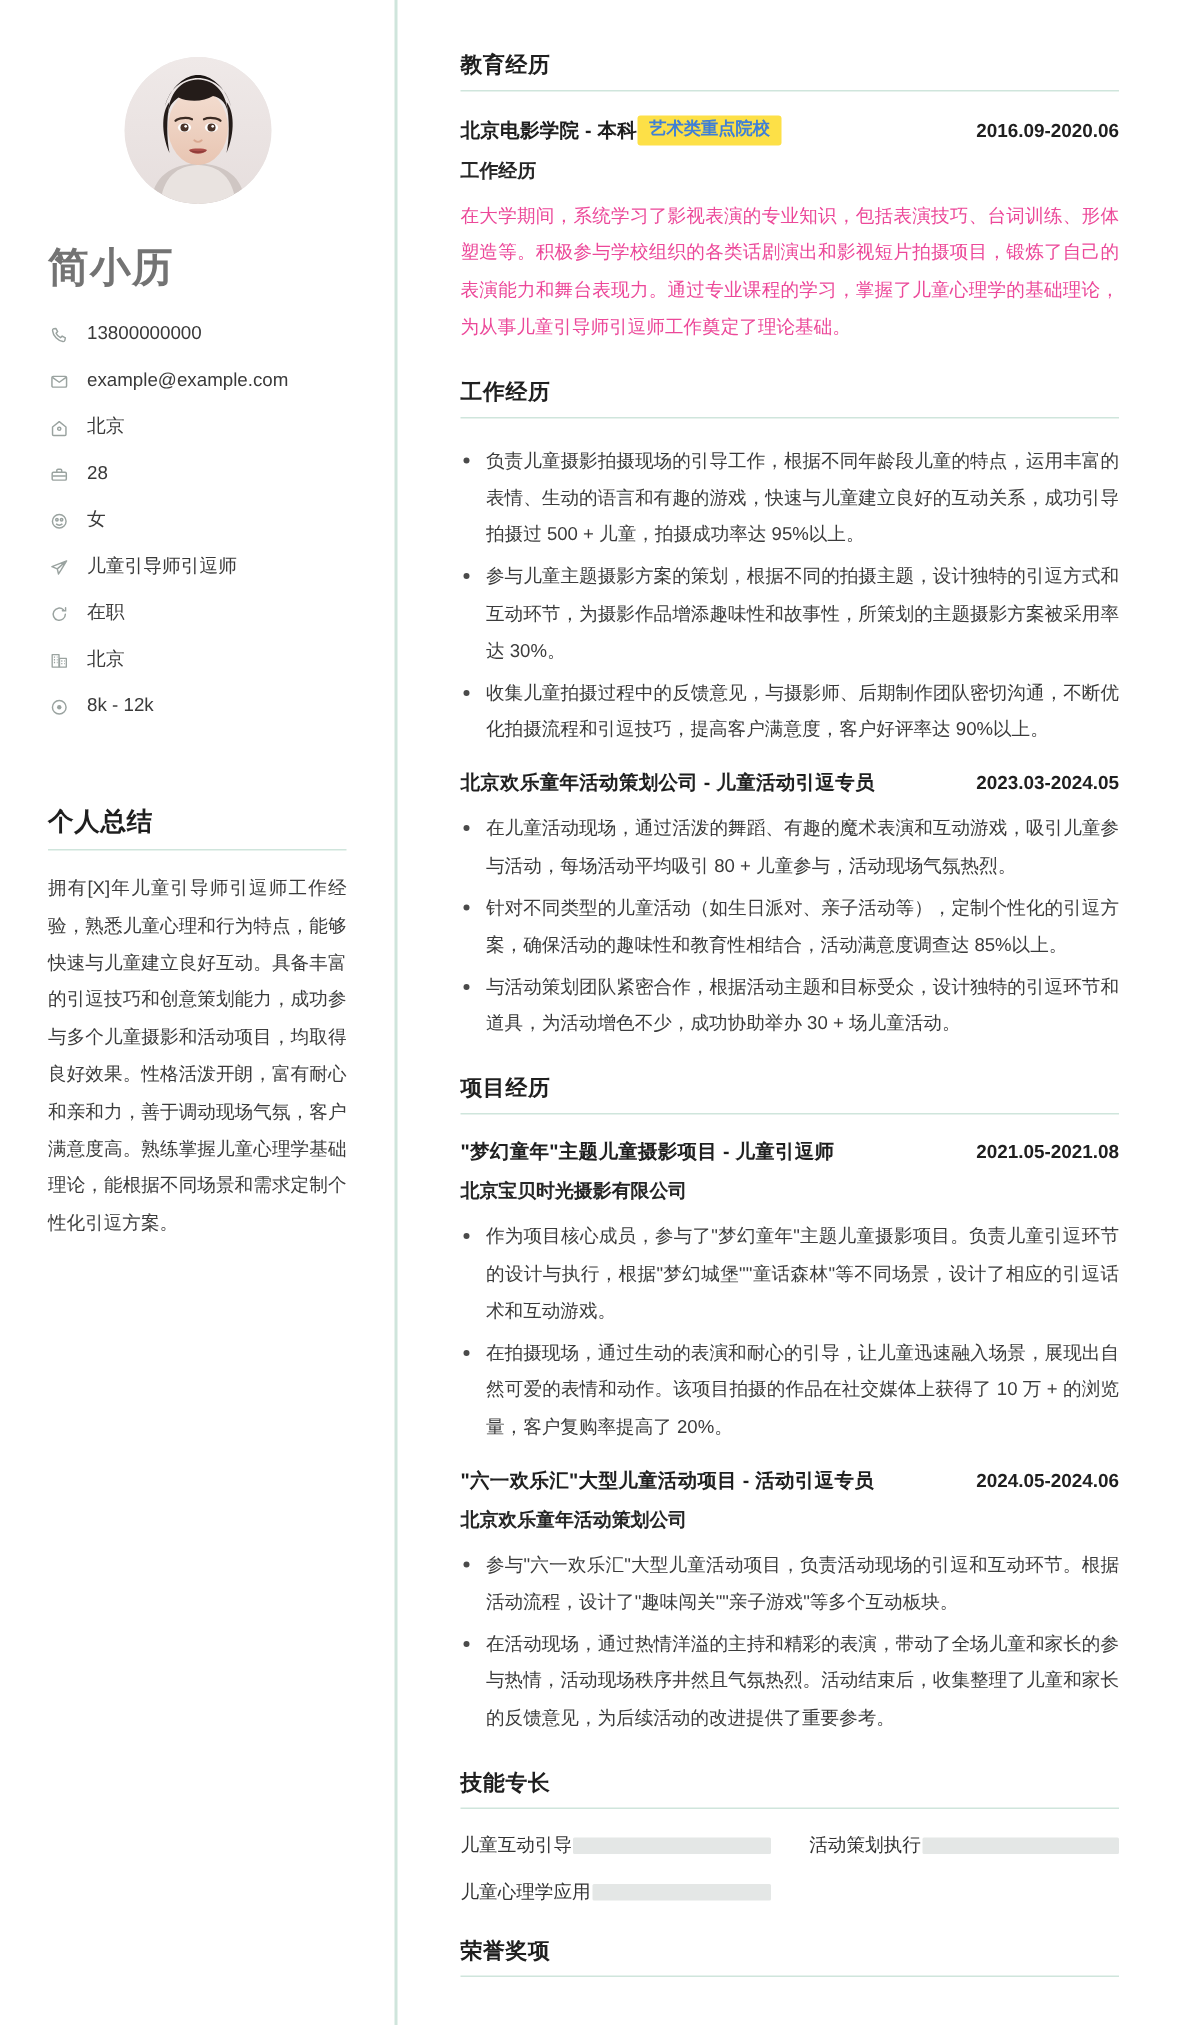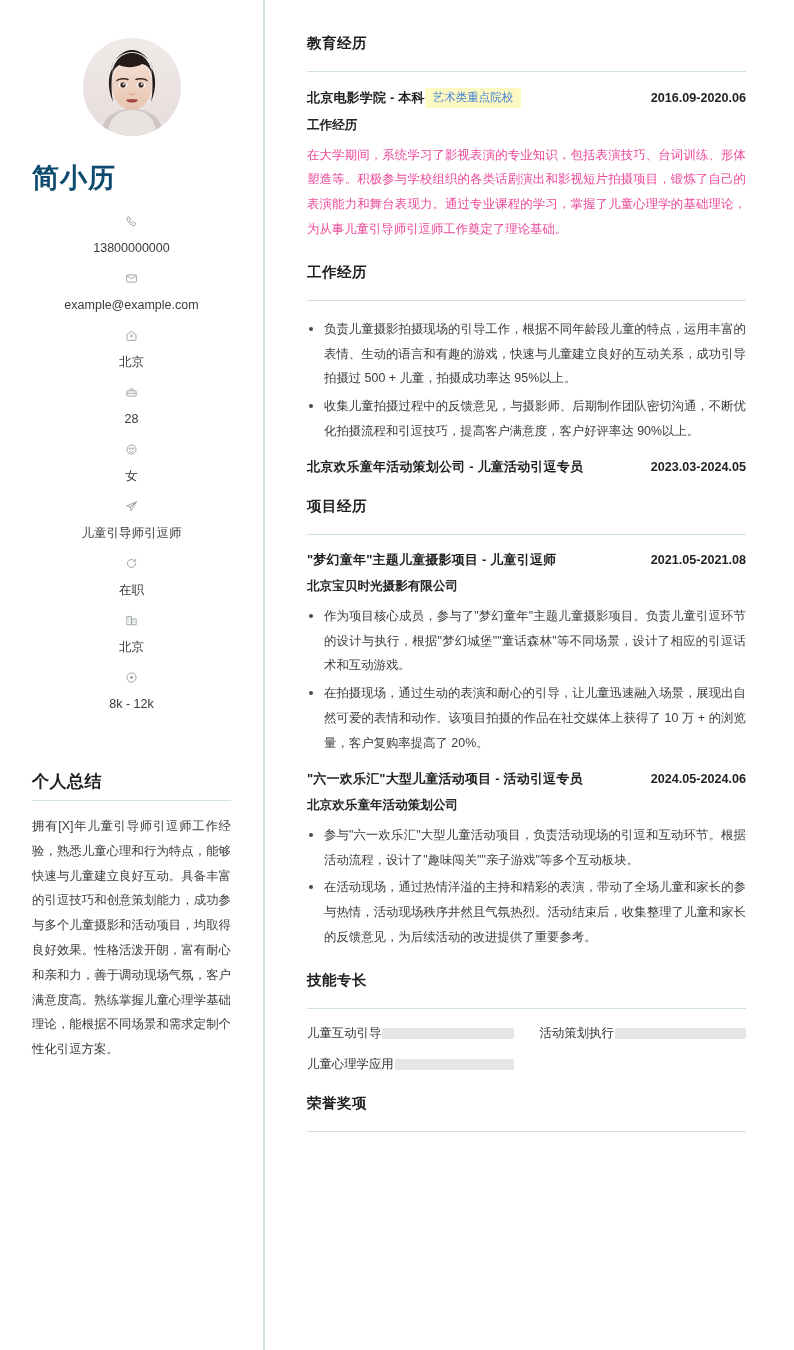--- a/index.html
+++ b/index.html
@@ -40,36 +40,35 @@
     border-radius: 50%;
     overflow: hidden;
     background: #ece7e6;
     position: relative;
   }
   .avatar svg { display: block; width: 100%; height: 100%; }
 
   .person-name {
     font-size: 27px;
     font-weight: bold;
-    color: #0c4a6e;
+    color: #737373;
     letter-spacing: 1px;
     margin-bottom: 20px;
     line-height: 1.2;
   }
 
   .info-list { list-style: none; }
   .info-item {
     display: flex;
     align-items: center;
     gap: 11px;
     margin-bottom: 13.5px;
     font-size: 12.5px;
     color: #3a3a3a;
     line-height: 1.4;
-    flex-direction: column;
   }
   .info-icon {
     flex: 0 0 15px;
     width: 15px;
     height: 15px;
     display: flex;
     align-items: center;
     justify-content: center;
     color: #9aa3a0;
   }
@@ -97,21 +96,21 @@
   
   .main {
     flex: 1 1 auto;
     padding: 34px 48px 30px 42px;
   }
   .section { margin-bottom: 21px; }
   .section-title {
     font-size: 14.5px;
     font-weight: bold;
     color: #1f1f1f;
-    padding-bottom: 18px;
+    padding-bottom: 7px;
     border-bottom: 1.5px solid #cfe5dc;
     margin-bottom: 16px;
     letter-spacing: 0.5px;
   }
 
   .entry { margin-bottom: 14px; }
   .entry-head {
     display: flex;
     align-items: baseline;
     justify-content: space-between;
@@ -126,24 +125,24 @@
   .entry-title {
     font-size: 13px;
     font-weight: bold;
     color: #1f1f1f;
     letter-spacing: 0.2px;
   }
   .tag {
     display: inline-block;
     font-size: 11.5px;
     color: #3f7fd6;
-    background: #fef9c3;
+    background: #fde047;
     padding: 2px 8px;
     border-radius: 2px;
-    font-weight: normal;
+    font-weight: bold;
     line-height: 1.35;
     text-align: center;
   }
   .entry-date {
     font-size: 12.6px;
     font-weight: bold;
     color: #1f1f1f;
     white-space: nowrap;
     flex: 0 0 auto;
   }
@@ -372,29 +371,35 @@
         <p class="entry-desc">在大学期间，系统学习了影视表演的专业知识，包括表演技巧、台词训练、形体塑造等。积极参与学校组织的各类话剧演出和影视短片拍摄项目，锻炼了自己的表演能力和舞台表现力。通过专业课程的学习，掌握了儿童心理学的基础理论，为从事儿童引导师引逗师工作奠定了理论基础。</p>
       </div>
     </section>
 
     <section class="section">
       <div class="section-title">工作经历</div>
 
       <div class="entry">
         <ul class="bullets">
           <li class="bullet">负责儿童摄影拍摄现场的引导工作，根据不同年龄段儿童的特点，运用丰富的表情、生动的语言和有趣的游戏，快速与儿童建立良好的互动关系，成功引导拍摄过 500 + 儿童，拍摄成功率达 95%以上。</li>
+          <li class="bullet">参与儿童主题摄影方案的策划，根据不同的拍摄主题，设计独特的引逗方式和互动环节，为摄影作品增添趣味性和故事性，所策划的主题摄影方案被采用率达 30%。</li>
           <li class="bullet">收集儿童拍摄过程中的反馈意见，与摄影师、后期制作团队密切沟通，不断优化拍摄流程和引逗技巧，提高客户满意度，客户好评率达 90%以上。</li>
         </ul>
       </div>
 
       <div class="entry">
         <div class="entry-head">
           <span class="entry-title">北京欢乐童年活动策划公司 - 儿童活动引逗专员</span>
           <span class="entry-date">2023.03-2024.05</span>
         </div>
+        <ul class="bullets">
+          <li class="bullet">在儿童活动现场，通过活泼的舞蹈、有趣的魔术表演和互动游戏，吸引儿童参与活动，每场活动平均吸引 80 + 儿童参与，活动现场气氛热烈。</li>
+          <li class="bullet">针对不同类型的儿童活动（如生日派对、亲子活动等），定制个性化的引逗方案，确保活动的趣味性和教育性相结合，活动满意度调查达 85%以上。</li>
+          <li class="bullet">与活动策划团队紧密合作，根据活动主题和目标受众，设计独特的引逗环节和道具，为活动增色不少，成功协助举办 30 + 场儿童活动。</li>
+        </ul>
       </div>
     </section>
 
     <section class="section">
       <div class="section-title">项目经历</div>
 
       <div class="entry">
         <div class="entry-head">
           <span class="entry-title">"梦幻童年"主题儿童摄影项目 - 儿童引逗师</span>
           <span class="entry-date">2021.05-2021.08</span>

